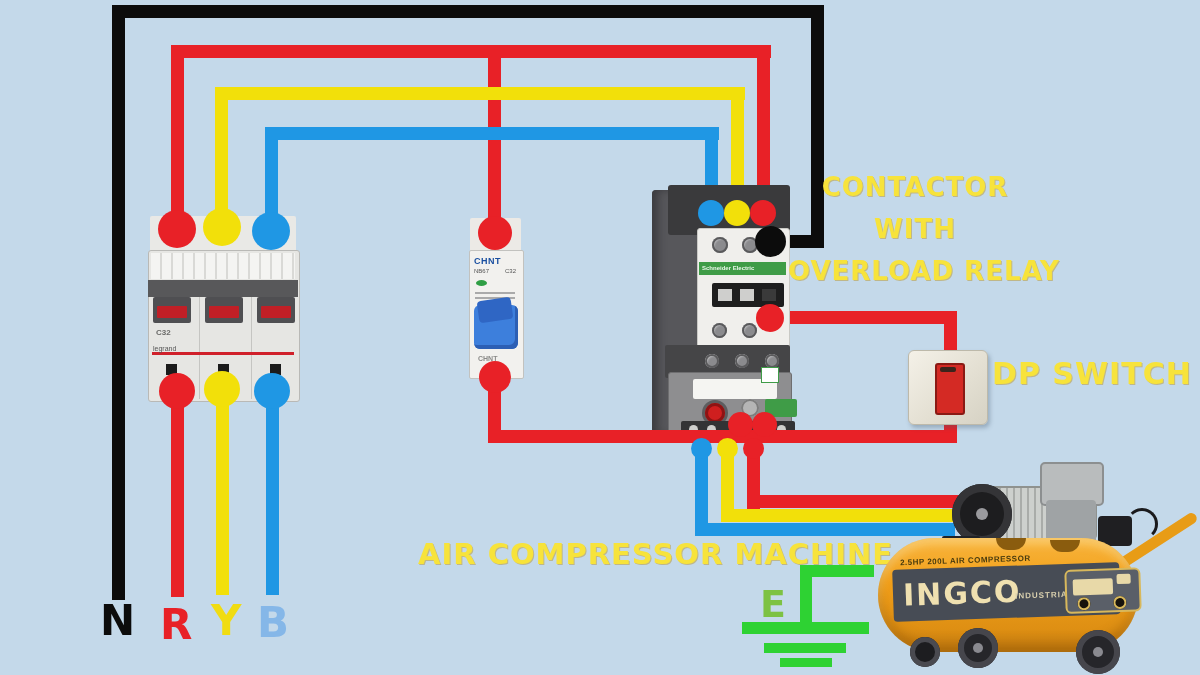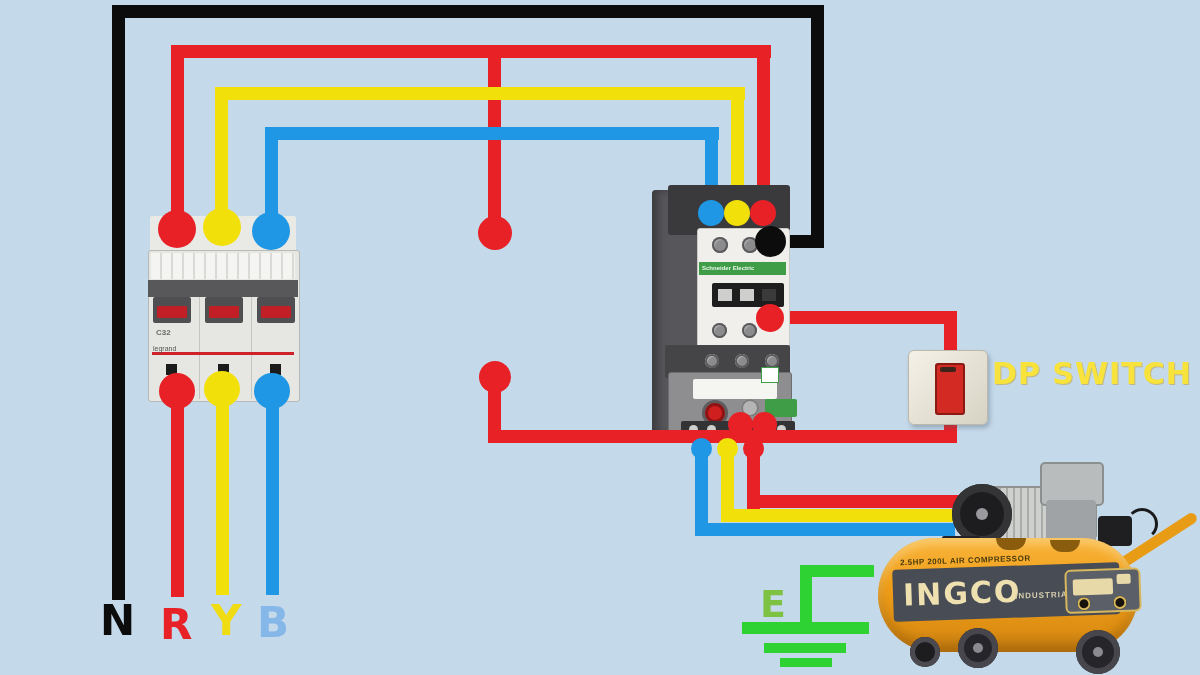--- a/index.html
+++ b/index.html
@@ -87,20 +87,34 @@
     <div class="abs" style="left:103px;top:81px;width:1px;height:102px;background:#c5c5c2;"></div>
     <div class="abs" style="left:8px;top:112px;font-size:8px;color:#6a6a68;font-weight:bold;">C32</div>
     <div class="abs" style="left:4px;top:136px;width:142px;height:3px;background:#d0202a;"></div>
     <div class="abs" style="left:5px;top:129px;font-size:7px;color:#555;">legrand</div>
 
     <div class="abs" style="left:18px;top:148px;width:11px;height:11px;background:#1b1b1b;"></div>
     <div class="abs" style="left:70px;top:148px;width:11px;height:11px;background:#1b1b1b;"></div>
     <div class="abs" style="left:122px;top:148px;width:11px;height:11px;background:#1b1b1b;"></div>
   </div>
 
+  <div class="abs" style="left:469px;top:218px;width:53px;height:159px;">
+    <div class="abs" style="left:1px;top:0;width:51px;height:34px;background:#eceae6;border-radius:2px;"></div>
+    <div class="abs" style="left:0;top:32px;width:53px;height:127px;background:#f2f1ee;border:1px solid #c2c2bf;border-radius:2px;"></div>
+    <div class="abs" style="left:5px;top:38px;font-size:9px;font-weight:bold;color:#1a4fa0;letter-spacing:0.5px;">CHNT</div>
+    <div class="abs" style="left:5px;top:50px;font-size:6px;color:#555;">NB67</div>
+    <div class="abs" style="left:36px;top:50px;font-size:6px;color:#555;">C32</div>
+    <div class="abs" style="left:7px;top:62px;width:11px;height:6px;border-radius:50%;background:#2f9e44;"></div>
+    <div class="abs" style="left:6px;top:74px;width:40px;height:2px;background:#aaa;"></div>
+    <div class="abs" style="left:6px;top:79px;width:40px;height:2px;background:#aaa;"></div>
+    <div class="abs" style="left:5px;top:87px;width:44px;height:44px;background:#3d7fdc;border-radius:6px;box-shadow:inset -3px -4px 0 #2c5fb4;">
+      <div class="abs" style="left:4px;top:-6px;width:34px;height:22px;background:#2f66c4;border-radius:4px;transform:rotate(-8deg);"></div>
+    </div>
+    <div class="abs" style="left:9px;top:137px;font-size:7px;font-weight:bold;color:#8a8a88;">CHNT</div>
+  </div>
 
   <div class="abs" style="left:652px;top:185px;width:140px;height:255px;">
     <div class="abs" style="left:0;top:5px;width:50px;height:245px;background:#57575b;border-radius:4px;box-shadow:inset 6px 0 8px #3c3c40;"></div>
     <div class="abs" style="left:16px;top:0;width:122px;height:50px;background:#3a3a3c;border-radius:3px;"></div>
     <div class="abs" style="left:45px;top:43px;width:91px;height:120px;background:#f0efec;border-radius:3px;border:1px solid #c9c9c5;"></div>
     <div class="screw" style="left:60px;top:52px;width:16px;height:16px;"></div>
     <div class="screw" style="left:90px;top:52px;width:16px;height:16px;"></div>
     <div class="abs" style="left:47px;top:77px;width:87px;height:13px;background:#3f9c47;">
       <span style="font-size:6px;color:#eaf6ea;font-weight:bold;line-height:13px;padding-left:3px;display:block;white-space:nowrap;overflow:hidden;">Schneider Electric</span>
     </div>
@@ -197,21 +211,27 @@
   <div class="dot red" style="left:750px;top:200px;width:26px;height:26px;z-index:6;"></div>
   <div class="dot neutral" style="left:755px;top:226px;width:31px;height:31px;z-index:6;"></div>
 
   <div class="dot red" style="left:756px;top:304px;width:28px;height:28px;z-index:6;"></div>
   <div class="dot red" style="left:728px;top:412px;width:25px;height:25px;z-index:6;"></div>
   <div class="dot red" style="left:752px;top:412px;width:25px;height:25px;z-index:6;"></div>
   <div class="dot blue" style="left:691px;top:438px;width:21px;height:21px;z-index:6;"></div>
   <div class="dot yellow" style="left:717px;top:438px;width:21px;height:21px;z-index:6;"></div>
   <div class="dot red" style="left:743px;top:438px;width:21px;height:21px;z-index:6;"></div>
 
+  <div class="lbl" style="left:788px;top:166px;width:254px;text-align:center;font-size:26px;line-height:42px;">
+    <div>CONTACTOR</div>
+    <div>WITH</div>
+    <div>OVERLOAD RELAY</div>
+  </div>
   <div class="lbl" style="left:992px;top:356px;font-size:30px;">DP SWITCH</div>
+  <div class="lbl" style="left:418px;top:537px;font-size:29px;">AIR COMPRESSOR MACHINE</div>
   <div class="phase" style="left:760px;top:582px;font-size:38px;color:#7dc243;">E</div>
 
   <div class="phase" style="left:100px;top:596px;color:#0c0c0c;">N</div>
   <div class="phase" style="left:160px;top:600px;color:#e82127;">R</div>
   <div class="phase" style="left:211px;top:596px;color:#f0dc12;">Y</div>
   <div class="phase" style="left:257px;top:598px;color:#85b7e8;">B</div>
 
 </div>
 
 </body></html>

